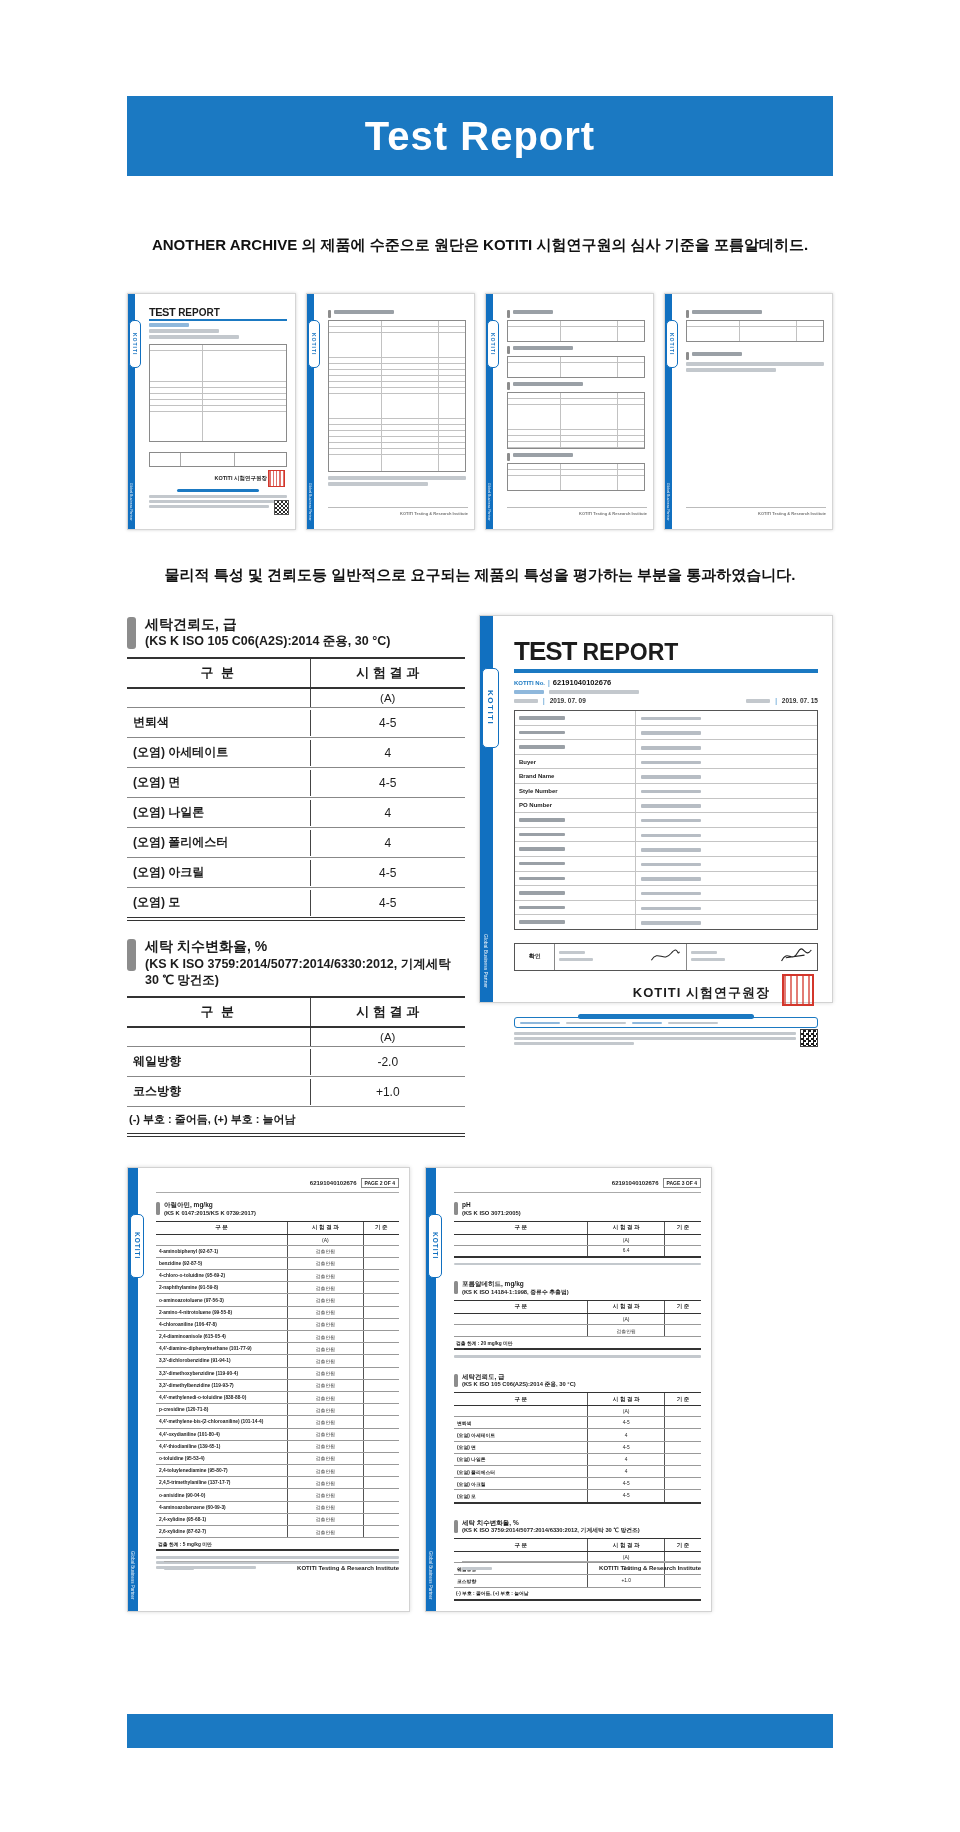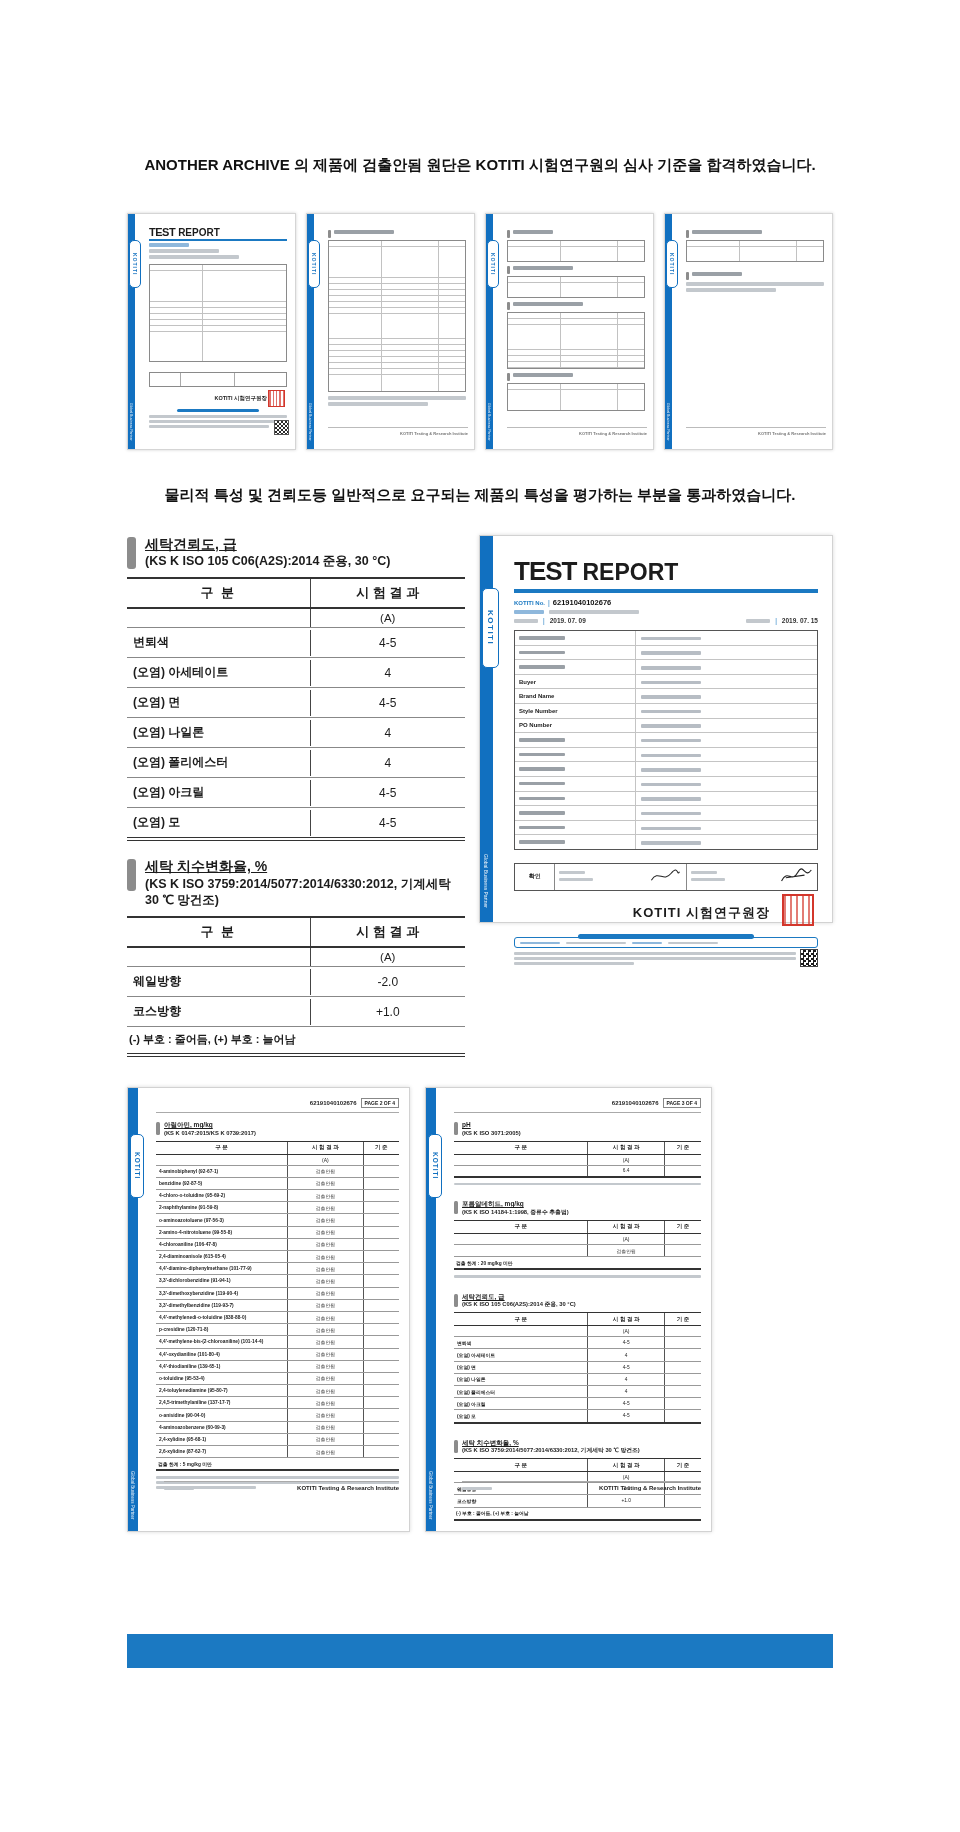--- a/index.html
+++ b/index.html
@@ -63,21 +63,21 @@
   .t-qr { position:absolute; right:6px; bottom:4px; width:13px; height:13px; border:1px solid #555;
           background:repeating-conic-gradient(#2a2a2a 0% 25%, #fff 0% 50%) 0 0/4px 4px; }
   .t-foot { position:absolute; bottom:3px; right:6px; font-size:4px; color:#777; font-weight:700; }
   .t-foot-line { position:absolute; bottom:11px; left:8px; right:6px; border-top:0.5px solid #bbb; }
 
   
   .middle { margin-top:30px; display:flex; }
   .mid-left { width:352px; box-sizing:border-box; padding-right:14px; }
   .sec-head { display:flex; gap:9px; align-items:flex-start; }
   .marker { width:9px; height:32px; background:#8c8c8c; border-radius:3px; flex:none; margin-top:2px; }
-  .sec-title { font-size:14px; font-weight:800; line-height:1.3;text-decoration:underline; }
+  .sec-title { font-size:14px; font-weight:800; line-height:1.3; }
   .sec-sub { font-size:12.5px; font-weight:700; line-height:1.3; }
   .btable { margin-top:8px; border-bottom:4px double #333; }
   .bt-head { display:flex; border-top:2px solid #333; border-bottom:2px solid #333; font-weight:800; font-size:13px; }
   .bt-head > div { padding:5px 0; }
   .bt-c1 { width:54%; box-sizing:border-box; }
   .bt-c2 { width:46%; box-sizing:border-box; border-left:1px solid #444; text-align:center; }
   .bt-head .bt-c1 { text-align:center; letter-spacing:2px; }
   .bt-sample { display:flex; font-size:11.5px; }
   .bt-sample .bt-c2 { padding:3px 0; }
   .bt-row { display:flex; border-top:1px solid #888; font-size:12px; align-items:center; }
@@ -163,22 +163,25 @@
              display:flex; justify-content:space-between; align-items:center; }
   .bd-foot-text { font-size:6px; font-weight:800; color:#222; }
   .bgap { height:7px; }
 </style>
 </head>
 <body>
 
 <div class="page">
   <div class="content">
 
-
-    <p class="intro"><b>ANOTHER ARCHIVE</b><span> 의 제품에 검출안됨 원단은 </span><b>KOTITI 시험연구원</b><span>의 심사 기준을 합격하였습니다.</span></p>
+    <div class="banner top-banner">
+      <span>Test Report</span>
+    </div>
+
+    <p class="intro"><b>ANOTHER ARCHIVE</b><span> 의 제품에 수준으로 원단은 </span><b>KOTITI 시험연구원</b><span>의 심사 기준을 포름알데히드.</span></p>
 
     <div class="thumbs">
 
       <div class="thumb">
         <div class="vbar"></div>
         <div class="vtab">
             <span>KOTITI</span>
           </div>
         <div class="gbp">Global Business Partner</div>
         <div class="t-inner">

